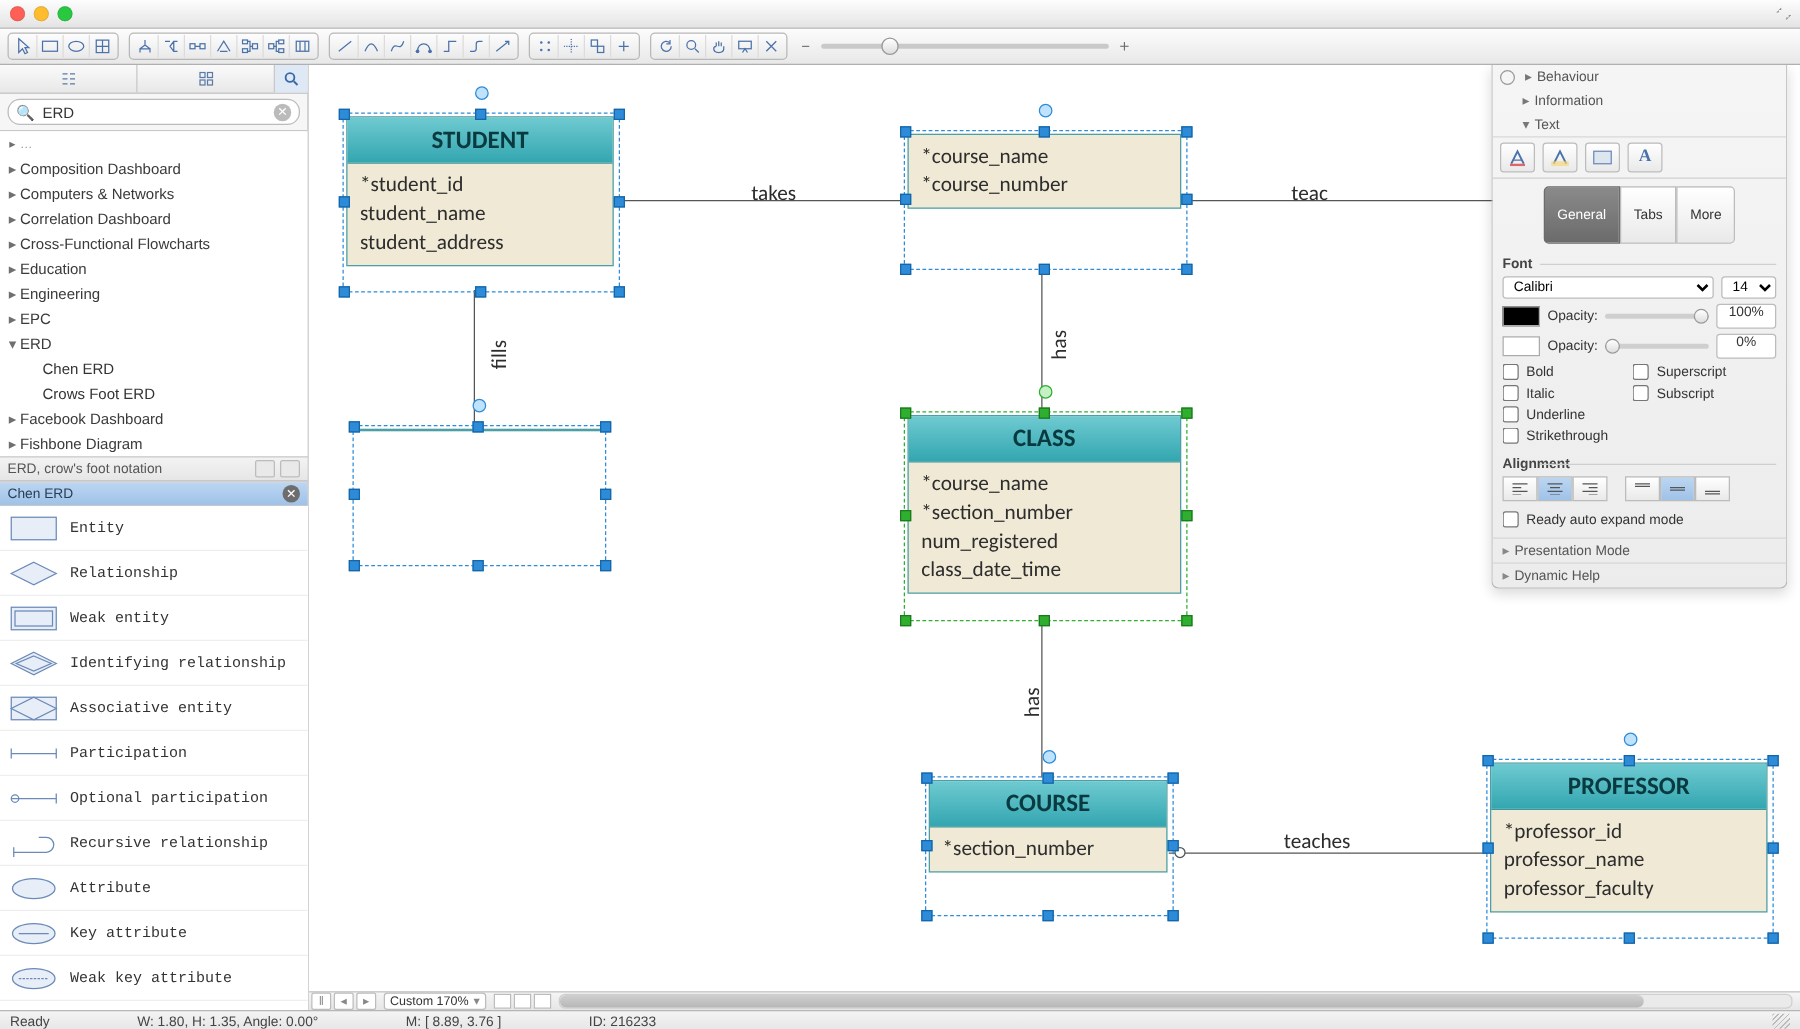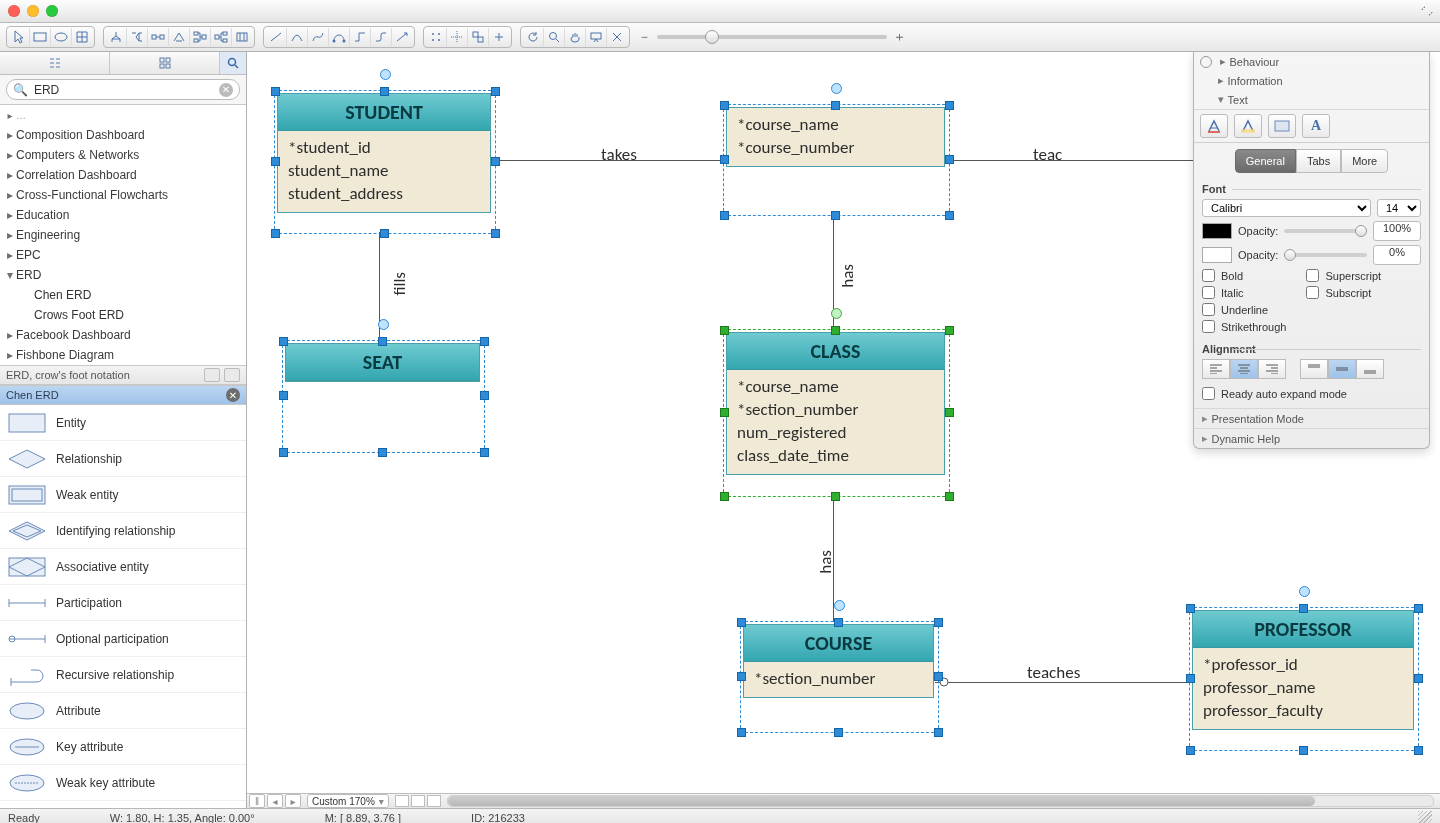--- a/index.html
+++ b/index.html
@@ -41,21 +41,21 @@
   .tree .item.child{padding-left:34px;color:#333;}
   .lib-header{height:18px;background:linear-gradient(#f3f3f3,#e6e6e6);border-top:1px solid #c8c8c8;border-bottom:1px solid #c8c8c8;display:flex;align-items:center;padding:0 6px;color:#555;position:relative;}
   .lib-header .act{margin-left:auto;display:flex;gap:4px;}
   .lib-header .act .ic{width:14px;height:12px;background:#e9e9e9;border:1px solid #bcbcbc;border-radius:2px;}
   .lib-header.selected{background:linear-gradient(#bcd6f2,#9fc2e8);color:#283e57;}
   .lib-header.selected .close{width:14px;height:14px;border-radius:50%;background:#6d6d6d;color:#fff;font-size:10px;display:flex;align-items:center;justify-content:center;margin-left:auto;}
   .shapes{flex:1;overflow:auto;background:#fff;}
   .shape-row{display:flex;align-items:center;height:35px;border-bottom:1px solid #eee;}
   .shape-row .thumb{width:46px;height:30px;margin:0 6px 0 4px;display:flex;align-items:center;justify-content:center;}
   .shape-row .thumb svg{display:block;}
-  .shape-row .label{font-size:12px;color:#333;}
+  .shape-row .label{font-size:12px;color:#333;font-family:Liberation Mono, monospace;}
   
   .canvas-wrap{flex:1;position:relative;background:#fff;overflow:hidden;}
   .canvas{position:absolute;left:0;top:0;right:0;bottom:14px;background:#fff;overflow:hidden;}
   .hscroll{position:absolute;left:0;right:0;bottom:0;height:14px;background:linear-gradient(#f5f5f5,#e6e6e6);border-top:1px solid #bdbdbd;display:flex;align-items:center;}
   .hscroll .mini{width:14px;height:12px;border:1px solid #bcbcbc;border-radius:2px;background:#fff;margin-left:2px;display:flex;align-items:center;justify-content:center;color:#888;font-size:10px;}
   .hscroll .custom{display:flex;align-items:center;margin-left:6px;border:1px solid #bcbcbc;border-radius:3px;height:12px;padding:0 4px;font-size:10px;color:#333;background:#fff;}
   .hscroll .pages{display:flex;margin-left:6px;gap:2px;}
   .hscroll .pages .pg{width:12px;height:10px;border:1px solid #bcbcbc;background:#fff;}
   .hscroll .track{flex:1;margin:0 6px;position:relative;height:10px;background:#eaeaea;border-radius:5px;border:1px solid #cfcfcf;}
   .hscroll .track .th{position:absolute;left:0;width:88%;top:0;bottom:0;background:linear-gradient(#cfcfcf,#b7b7b7);border-radius:5px;}
@@ -75,21 +75,21 @@
   .conn.h{height:1px;} .conn.v{width:1px;}
   .cend{position:absolute;width:11px;height:11px;}
   
   .inspector{position:absolute;right:10px;top:0;width:235px;border:1px solid #b4b4b4;border-top:none;border-radius:0 0 6px 6px;background:linear-gradient(#f5f5f5,#ececec);box-shadow:0 4px 10px rgba(0,0,0,.15);font-size:11px;}
   .inspector .phdr{display:flex;align-items:center;padding:3px 6px;color:#555;}
   .inspector .phdr .radio{width:10px;height:10px;border:1px solid #999;border-radius:50%;margin-right:8px;}
   .inspector .phdr .tri{margin-right:4px;color:#777;}
   .inspector .tool-icons{display:flex;gap:6px;padding:4px 6px;border-top:1px solid #d7d7d7;border-bottom:1px solid #cfcfcf;}
   .inspector .tool-icons .ti{width:26px;height:22px;border:1px solid #bcbcbc;border-radius:3px;background:linear-gradient(#fff,#e9e9e9);display:flex;align-items:center;justify-content:center;font:bold 14px/1 Georgia;color:#4a72aa;}
   .inspector .tabs{display:flex;justify-content:center;gap:0;margin:6px 0;}
-  .inspector .tabs .t{padding:5px 10px;border:1px solid #bcbcbc;background:linear-gradient(#fff,#e9e9e9);font-size:11px;}
+  .inspector .tabs .t{padding:16px 10px;border:1px solid #bcbcbc;background:linear-gradient(#fff,#e9e9e9);font-size:11px;}
   .inspector .tabs .t:first-child{border-radius:4px 0 0 4px;}
   .inspector .tabs .t:last-child{border-radius:0 4px 4px 0;}
   .inspector .tabs .t.act{background:linear-gradient(#8a8a8a,#6b6b6b);color:#fff;border-color:#6b6b6b;}
   .inspector .section{padding:4px 8px;}
   .inspector .section .lbl{font-weight:bold;color:#444;display:block;margin-bottom:4px;position:relative;}
   .inspector .section .lbl:after{content:"";position:absolute;left:30px;right:0;top:50%;height:1px;background:#cfcfcf;}
   .inspector .row{display:flex;align-items:center;gap:6px;margin-bottom:4px;}
   .inspector select,.inspector .inp{height:18px;border:1px solid #bcbcbc;border-radius:3px;background:#fff;font-size:11px;padding:0 4px;}
   .inspector .sw{width:28px;height:14px;border:1px solid #aaa;display:inline-block;}
   .inspector .slider{flex:1;height:4px;background:#cfcfcf;border-radius:2px;position:relative;}
@@ -559,21 +559,20 @@
           <div>me</div>
           <div>ulty</div>
         </div>
       </div>
       <div class="sel" style="left:997px;top:37px;width:161px;height:142px;"></div>
       <div class="hndl" style="left:1155px;top:34px"></div>
       <div class="hndl" style="left:1155px;top:176px"></div>
       <div class="hndl" style="left:1155px;top:104px"></div>
 
       <div class="entity" style="left:38px;top:291px;width:195px;">
-        <div class="hdr">SEAT</div>
       </div>
       <div class="sel" style="left:35px;top:288px;width:201px;height:111px;"></div>
       <div class="rot" style="left:131px;top:267px"></div>
       <div class="hndl" style="left:32px;top:285px"></div>
       <div class="hndl" style="left:233px;top:285px"></div>
       <div class="hndl" style="left:32px;top:396px"></div>
       <div class="hndl" style="left:233px;top:396px"></div>
       <div class="hndl" style="left:131px;top:285px"></div>
       <div class="hndl" style="left:131px;top:396px"></div>
       <div class="hndl" style="left:32px;top:339px"></div>

